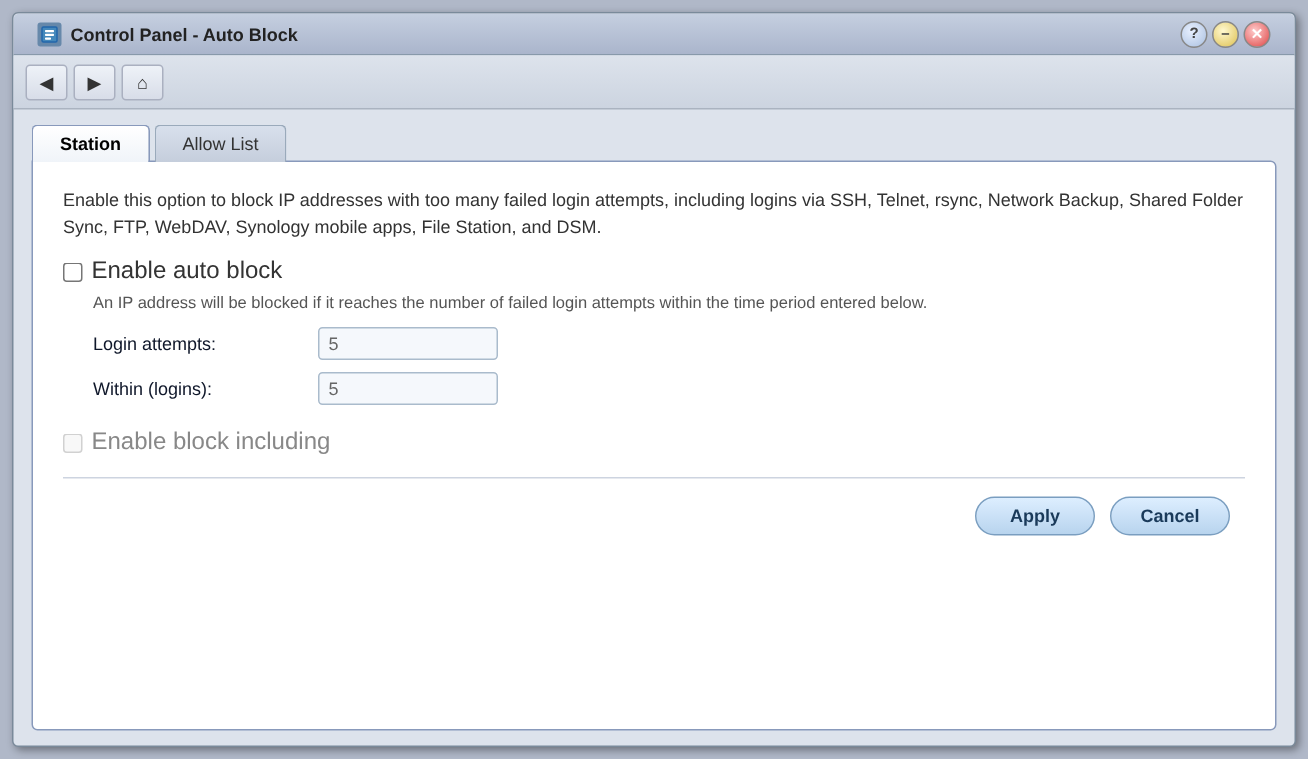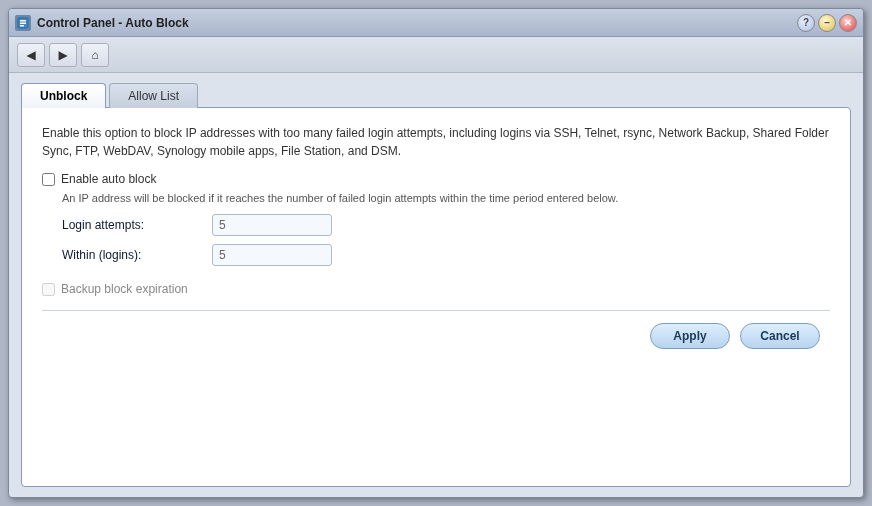--- a/index.html
+++ b/index.html
@@ -26,21 +26,21 @@
       flex-direction: column;
     }
 
     .title-bar {
       height: 28px;
       background: linear-gradient(to bottom, #c5cfe0, #aab5cc);
       border-bottom: 1px solid #8899aa;
       border-radius: 4px 4px 0 0;
       display: flex;
       align-items: center;
-      padding: 0 6px;
+      padding: 0 16px;
       gap: 6px;
     }
 
     .title-bar-icon {
       width: 16px;
       height: 16px;
       background: #6688aa;
       border-radius: 2px;
       display: flex;
       align-items: center;
@@ -165,21 +165,21 @@
       margin-bottom: 6px;
     }
 
     .checkbox-row input[type="checkbox"] {
       width: 13px;
       height: 13px;
       cursor: pointer;
     }
 
     .checkbox-label {
-      font-size: 12px;
+      font-size: 16px;
       color: #333;
     }
 
     .checkbox-label.disabled {
       color: #888;
     }
 
     .hint-text {
       font-size: 11px;
       color: #555;
@@ -267,21 +267,21 @@
 
   <div class="toolbar">
     <div class="toolbar-btn">◀</div>
     <div class="toolbar-btn">▶</div>
     <div class="toolbar-btn">⌂</div>
   </div>
 
   <div class="content-area">
 
     <div class="tabs">
-      <div class="tab active">Unblock</div>
+      <div class="tab active">Station</div>
       <div class="tab">Allow List</div>
     </div>
 
     <div class="panel">
       <p class="description-text">Enable this option to block IP addresses with too many failed login attempts, including logins via SSH, Telnet, rsync, Network Backup, Shared Folder Sync, FTP, WebDAV, Synology mobile apps, File Station, and DSM.</p>
 
       <div class="checkbox-row">
         <input type="checkbox" style="">
         <span class="checkbox-label">Enable auto block</span>
       </div>
@@ -293,21 +293,21 @@
         <input class="form-input" type="text" value="5" style="">
       </div>
 
       <div class="form-row">
         <span class="form-label">Within (logins):</span>
         <input class="form-input" type="text" value="5" style="">
       </div>
 
       <div class="checkbox-row" style="margin-top:8px;">
         <input type="checkbox" disabled="" style="">
-        <span class="checkbox-label disabled">Backup block expiration</span>
+        <span class="checkbox-label disabled">Enable block including</span>
       </div>
 
 
 
       <div class="footer">
         <button class="action-btn">Apply</button>
         <button class="action-btn">Cancel</button>
       </div>
     </div>
   </div>

